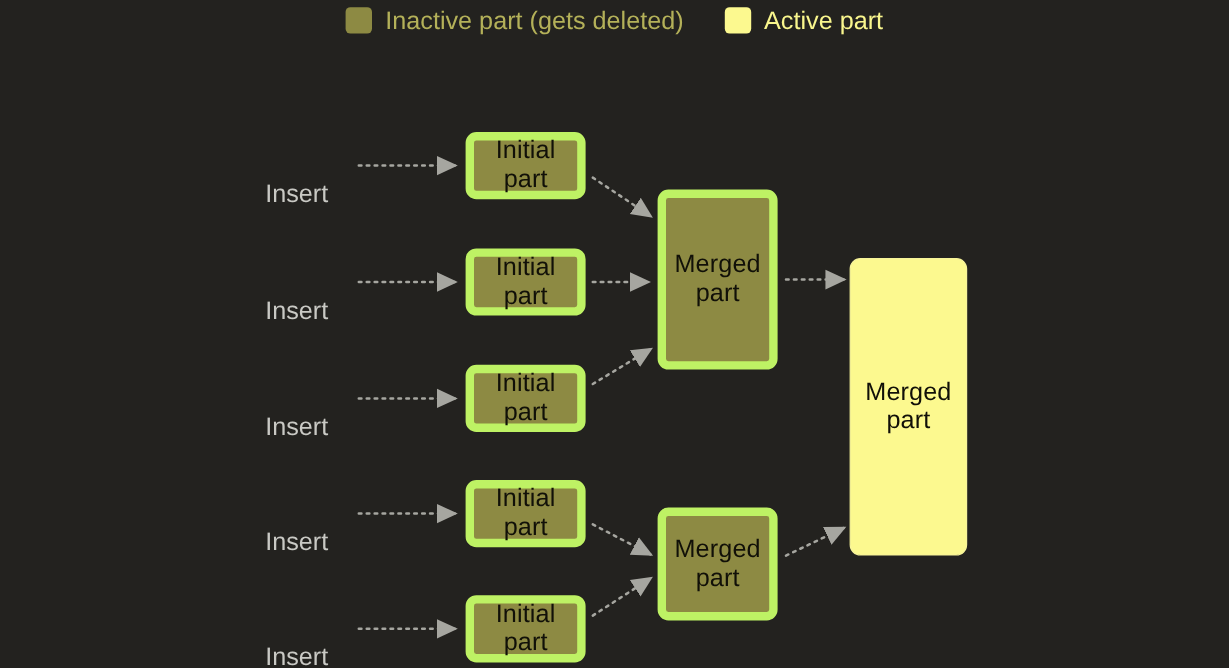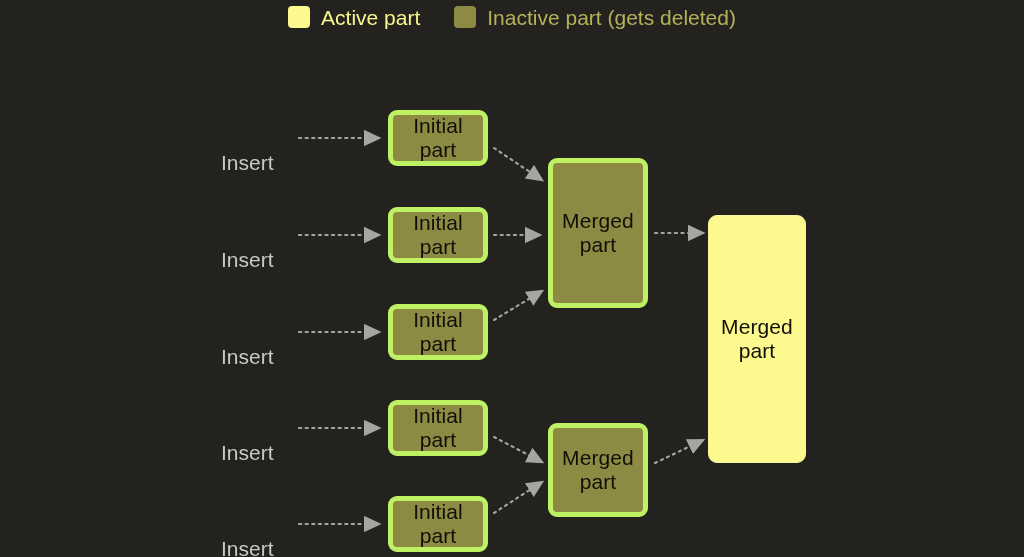--- a/index.html
+++ b/index.html
@@ -68,21 +68,21 @@
     text-align: center;
     border-radius: 9px;
     color: #111008;
     font-size: 21px;
     line-height: 1.12;
     letter-spacing: .1px;
     padding: 2px 4px;
   }
   .node.inactive {
     background: #8d8a43;
-    border: 5px solid #bef264;
+    border: 7px solid #bef264;
   }
   .node.active {
     background: #fcf98f;
     border: 1px solid #f7f49a;
   }
 
   .insert-label {
     position: absolute;
     font-size: 21px;
     line-height: 1;
@@ -92,26 +92,26 @@
     margin-top: 24px;
   }
 </style>
 </head>
 <body>
 
 <div id="canvas">
 
   <div id="legend">
     <div class="legend-entry">
+      <span class="legend-swatch" style="background:#8d8a43;"></span>
+      <span class="legend-label" style="color:#b4b159;">Inactive part (gets deleted)</span>
+    </div>
+    <div class="legend-entry">
       <span class="legend-swatch" style="background:#fcf98f;"></span>
       <span class="legend-label" style="color:#f9f68d;">Active part</span>
-    </div>
-    <div class="legend-entry">
-      <span class="legend-swatch" style="background:#8d8a43;"></span>
-      <span class="legend-label" style="color:#b4b159;">Inactive part (gets deleted)</span>
     </div>
   </div>
 
   <svg id="edges" viewBox="0 0 1024 557" xmlns="http://www.w3.org/2000/svg">
     <defs>
       <marker id="ah" markerWidth="9" markerHeight="9" refX="7.2" refY="4.5" orient="auto" markerUnits="strokeWidth">
         <path d="M0,0.6 L8.4,4.5 L0,8.4 z" fill="#a6a6a0"></path>
       </marker>
     </defs>
 

